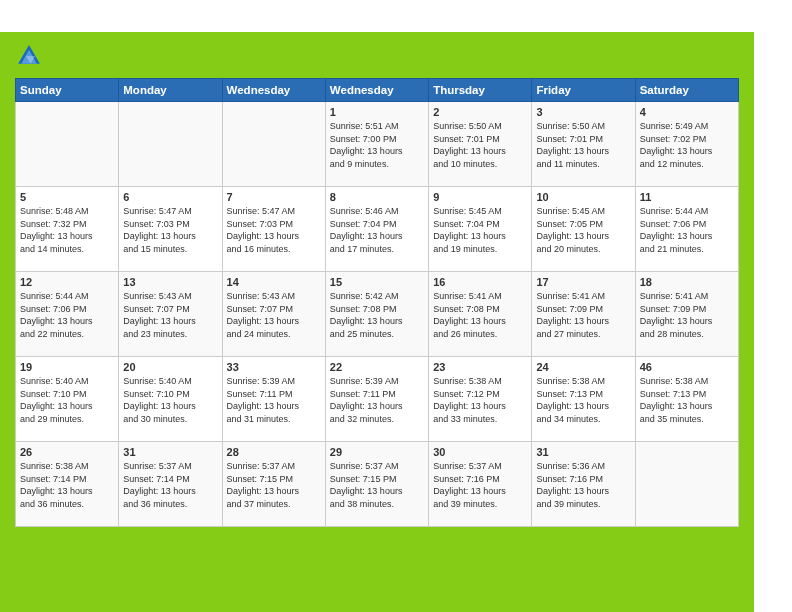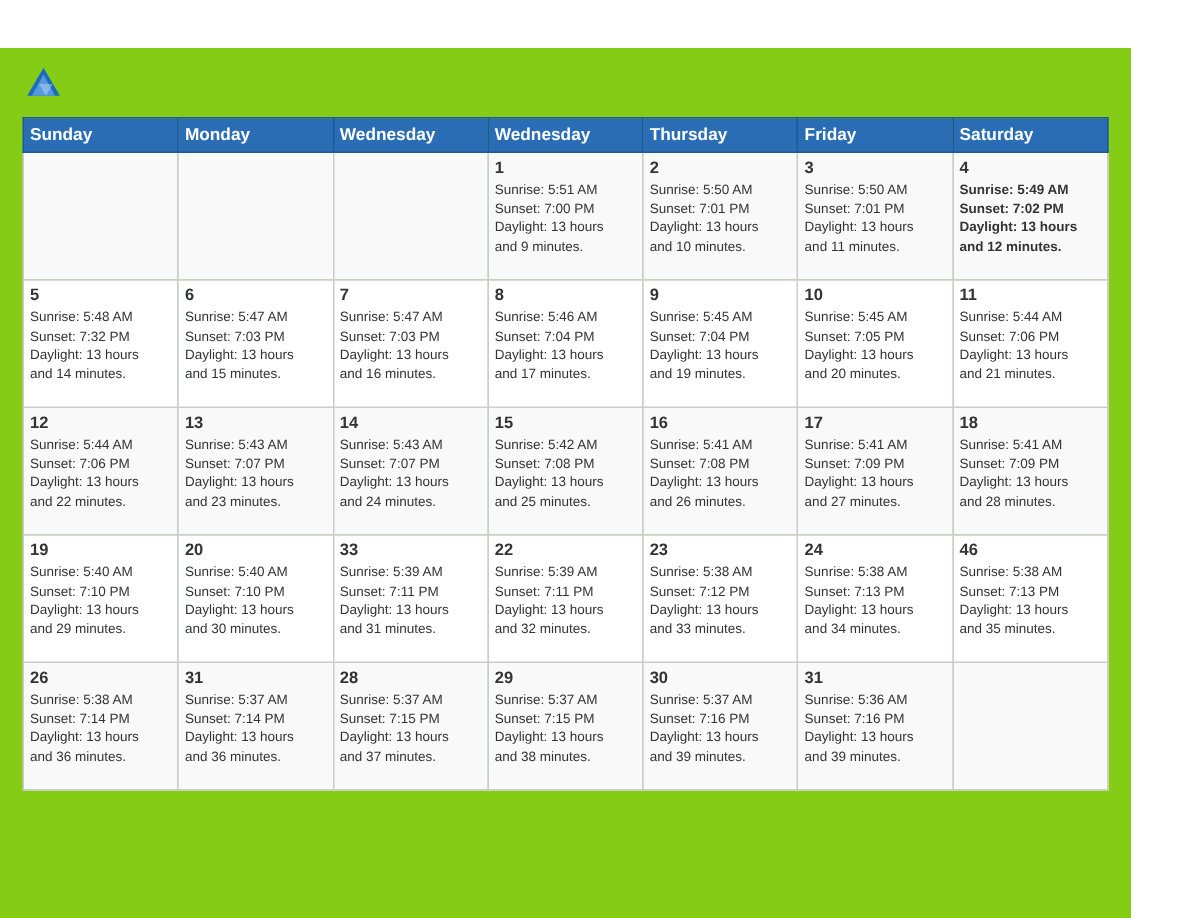--- a/index.html
+++ b/index.html
@@ -155,21 +155,21 @@
           </td>
           <td>
             <span class="day-num">3</span>
             <div class="day-info" style="white-space: pre-line;">Sunrise: 5:50 AM
 Sunset: 7:01 PM
 Daylight: 13 hours
 and 11 minutes.</div>
           </td>
           <td>
             <span class="day-num">4</span>
-            <div class="day-info" style="white-space: pre-line; font-weight: bold;">Sunrise: 5:49 AM
+            <div class="day-info" style="white-space: pre-line;">Sunrise: 5:49 AM
 Sunset: 7:02 PM
 Daylight: 13 hours
 and 12 minutes.</div>
           </td>
         </tr>
         <tr>
           <td>
             <span class="day-num">5</span>
             <div class="day-info" style="white-space: pre-line;">Sunrise: 5:48 AM
 Sunset: 7:32 PM

